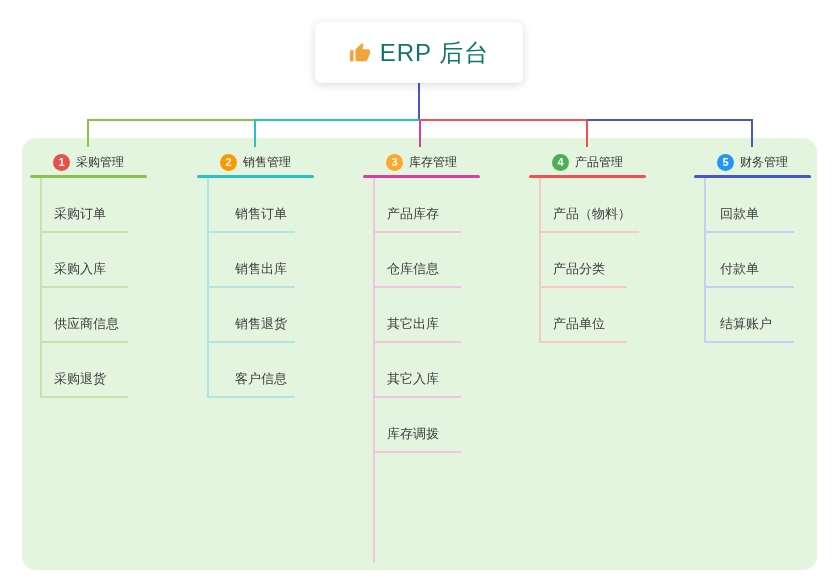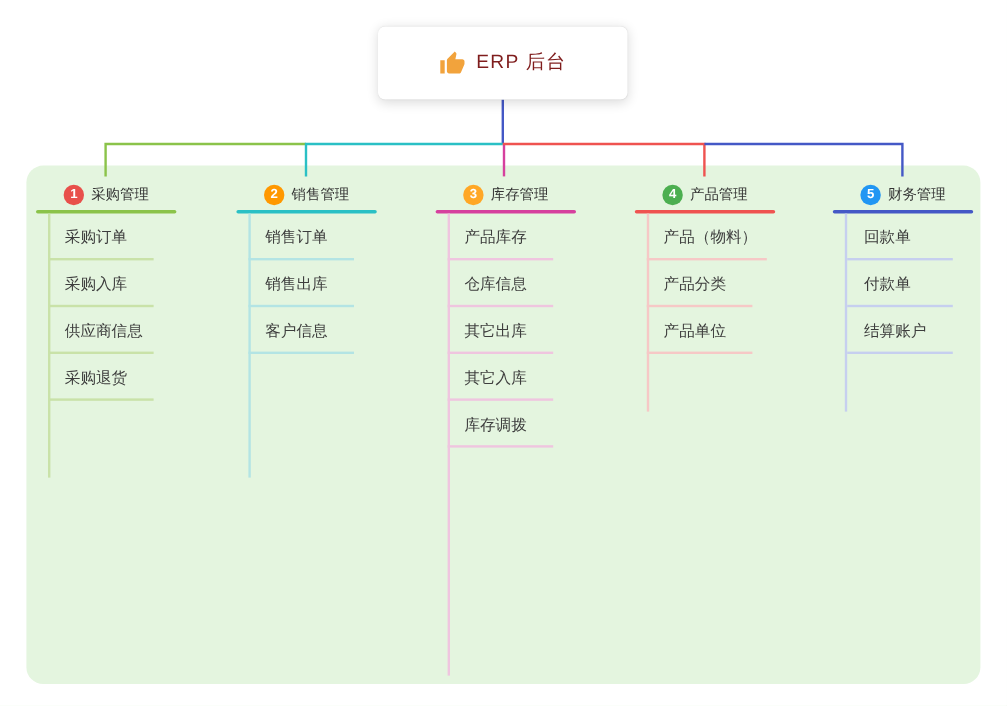--- a/index.html
+++ b/index.html
@@ -9,48 +9,48 @@
   .panel { position:absolute; left:22px; top:138px; width:795px; height:432px;
            background:#e4f5df; border-radius:14px; z-index:1; }
 
   .connectors { position:absolute; left:0; top:0; width:839px; height:588px;
                 z-index:2; pointer-events:none; }
 
   .root-node { position:absolute; left:315px; top:22px; width:208px; height:61px;
                background:#fff; border-radius:6px; z-index:4;
                box-shadow:0 2px 10px rgba(0,0,0,0.14), 0 0 1px rgba(0,0,0,0.08);
                display:flex; align-items:center; justify-content:center; gap:9px; }
-  .root-title { font-size:16px; font-weight:500; color:#7f1d1d; letter-spacing:1px; }
+  .root-title { font-size:24px; font-weight:500; color:#0f766e; letter-spacing:1px; }
 
   .branch { position:absolute; top:146px; width:117px; z-index:3; }
   .b-header { position:relative; height:32px; display:flex; align-items:center;
               justify-content:center; gap:6px; cursor:default; }
   .b-underline { position:absolute; left:0; right:0; bottom:0; height:3px; border-radius:2px; }
   .badge { width:17px; height:17px; border-radius:50%; color:#fff; font-size:11px;
            font-weight:bold; display:flex; align-items:center; justify-content:center;
            flex:0 0 17px; }
   .b-label { font-size:12px; font-weight:500; color:#333; white-space:nowrap; }
 
   .children { position:relative; }
   .vline { position:absolute; left:10px; top:0; width:2px; }
-  .child { height:39px; display:flex; align-items:flex-end; }
+  .child { height:55px; display:flex; align-items:flex-end; }
   .child-label { display:inline-block; margin-left:10px; min-width:88px; box-sizing:border-box;
                  padding:0 8px 8px 14px; font-size:13px; color:#3d3d3d;
                  border-bottom:2px solid; white-space:nowrap; }
 
   
   .b0 .b-underline { background:#8bc34a; }
   .b0 .badge { background:#e8504b; }
   .b0 .vline { background:#c9e2a8; }
   .b0 .child-label { border-color:#c9e2a8; }
   
   .b1 .b-underline { background:#2ac0c5; }
   .b1 .badge { background:#ff9800; }
   .b1 .vline { background:#b3e4e4; }
-  .b1 .child-label { border-color:#b3e4e4; }
+  .b1 .child-label { border-color:#b3e4e4;text-align:right; }
   
   .b2 .b-underline { background:#d6409e; }
   .b2 .badge { background:#ffa726; }
   .b2 .vline { background:#efc5df; }
   .b2 .child-label { border-color:#efc5df; }
   
   .b3 .b-underline { background:#ef5350; }
   .b3 .badge { background:#4caf50; }
   .b3 .vline { background:#f6c8c6; }
   .b3 .child-label { border-color:#f6c8c6; }
@@ -116,20 +116,23 @@
     </div>
     <div class="children">
       <div class="vline" style="height:220px"></div>
       <div class="child">
           <span class="child-label">销售订单</span>
         </div>
       <div class="child">
           <span class="child-label">销售出库</span>
         </div>
       <div class="child">
+          <span class="child-label">销售退货</span>
+        </div>
+      <div class="child">
           <span class="child-label">客户信息</span>
         </div>
     </div>
   </div>
 
   <div class="branch b2" style="left:363px">
     <div class="b-header">
       <span class="badge">3</span>
       <span class="b-label">库存管理</span>
       <span class="b-underline"></span>

